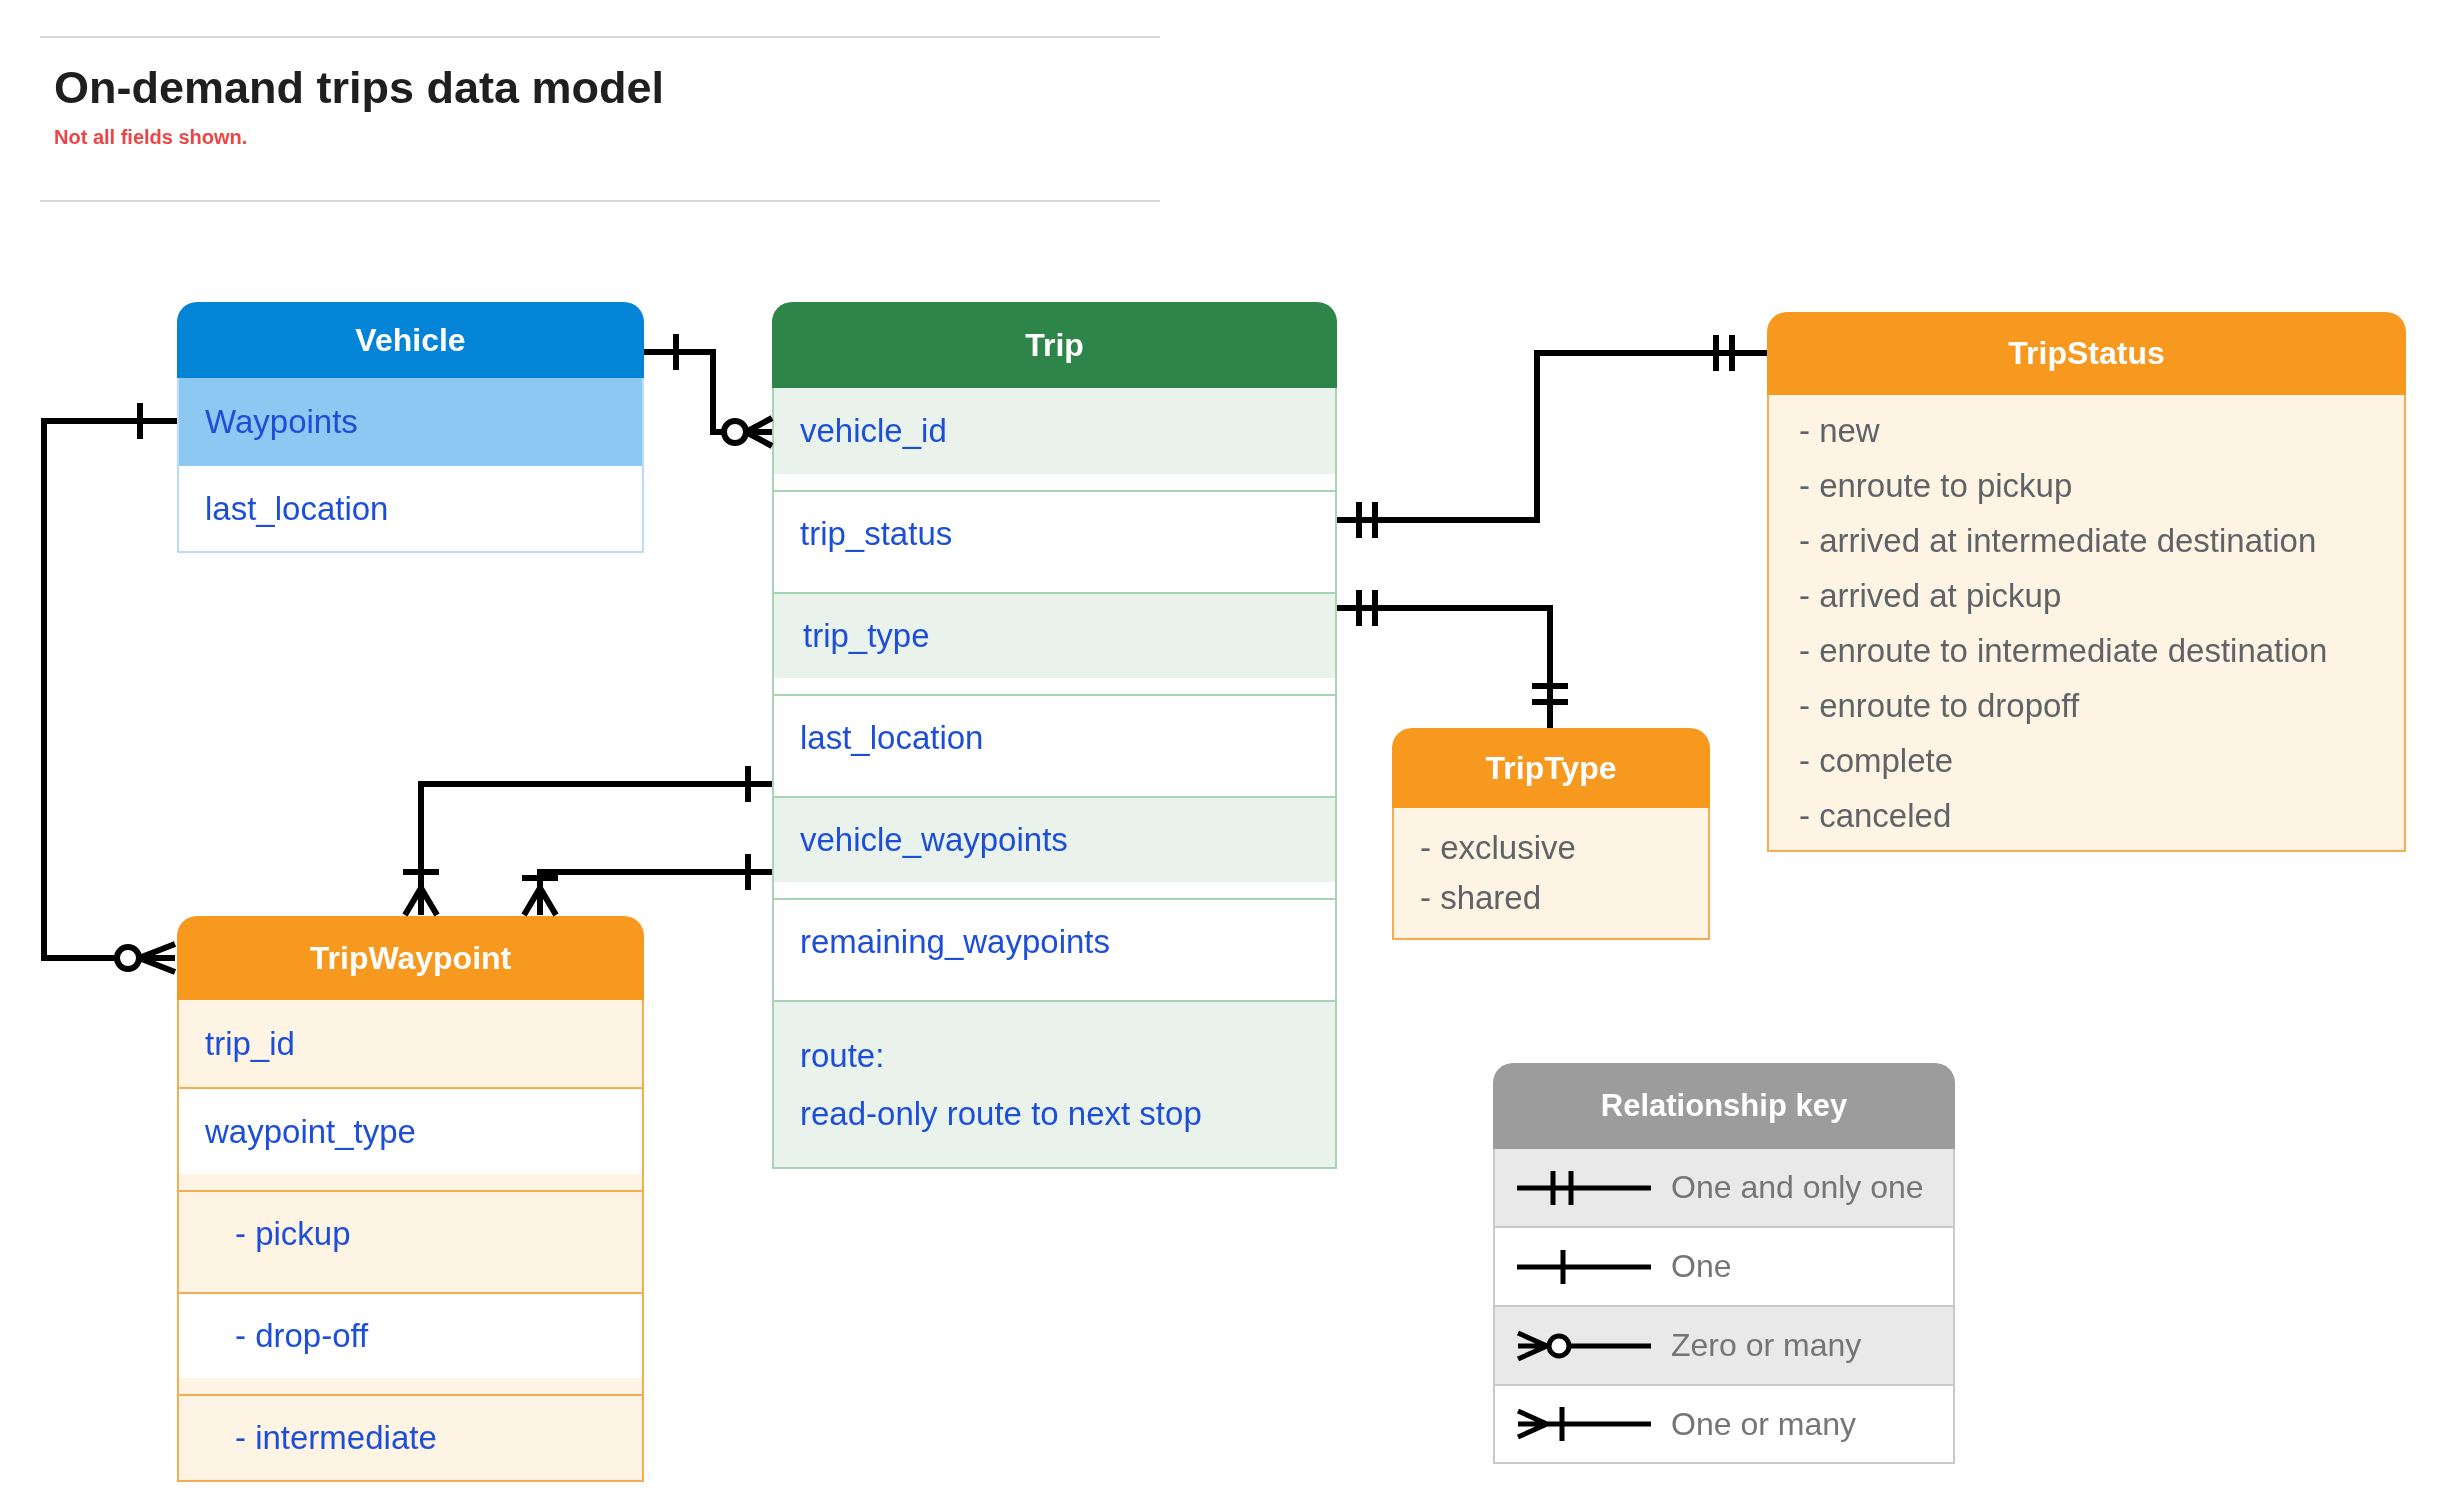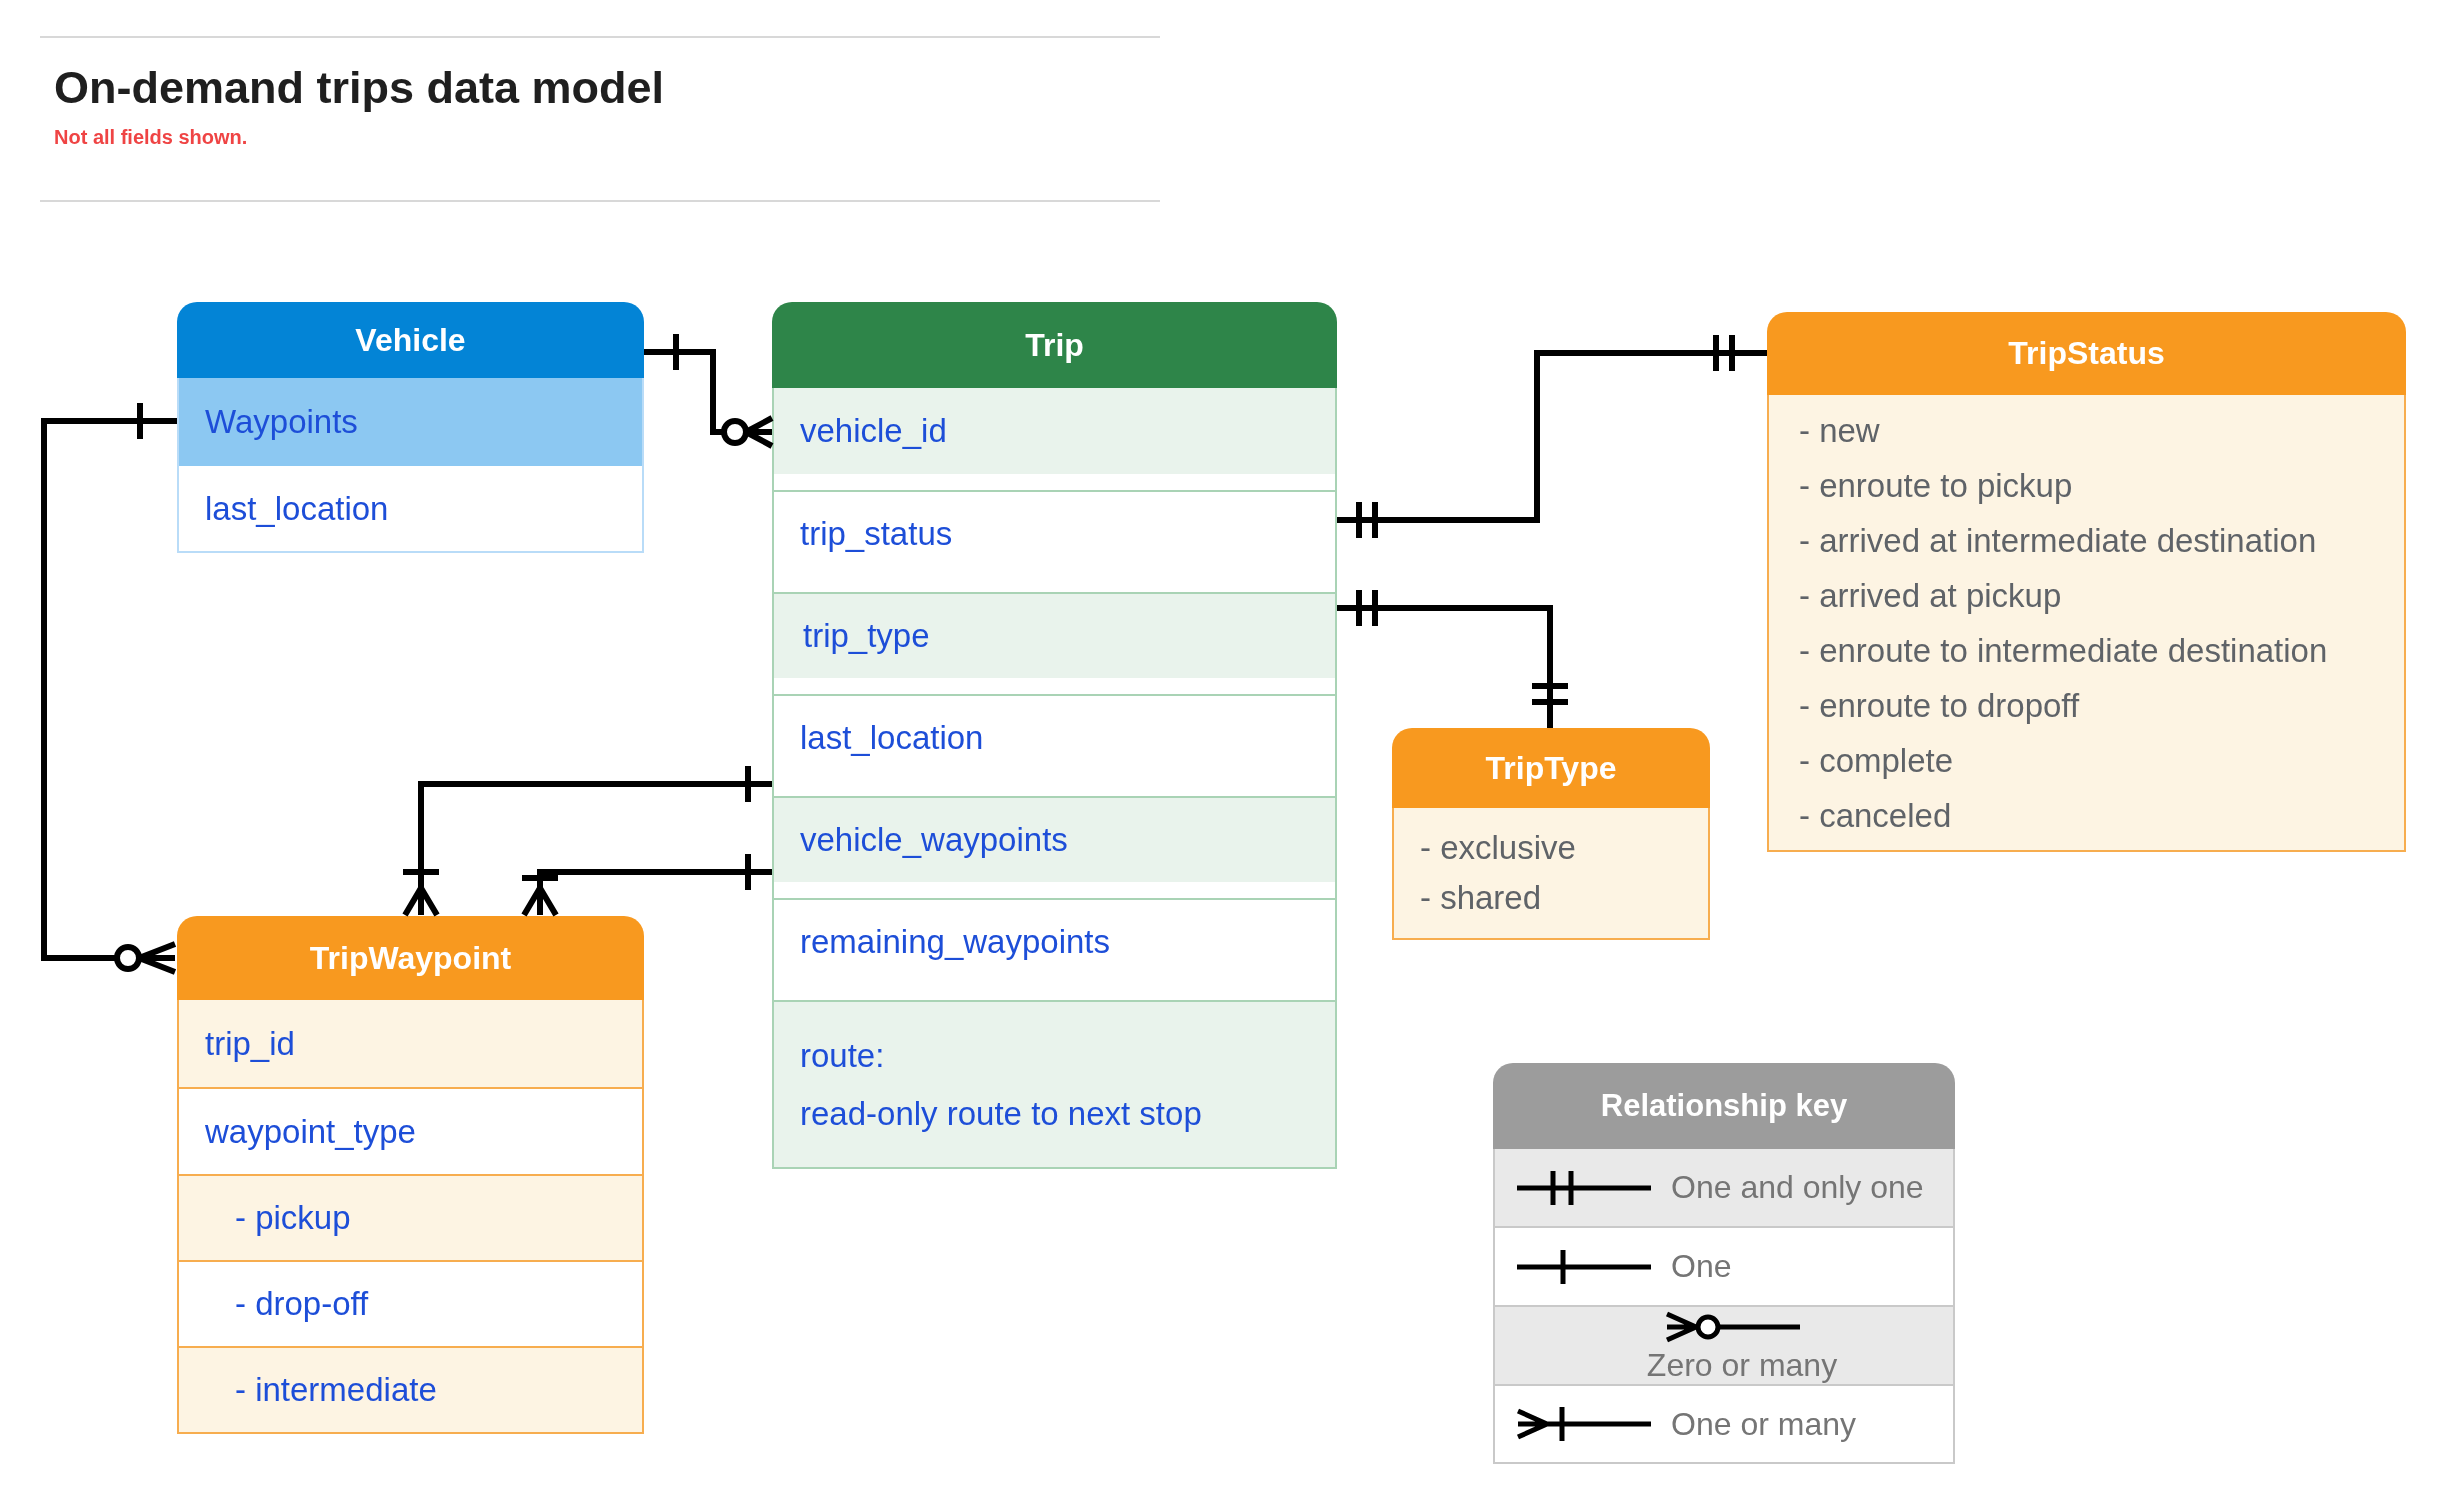--- a/index.html
+++ b/index.html
@@ -31,21 +31,21 @@
   .thead.green  { background: #2e8549; }
   .thead.orange { background: #f8991f; }
   .thead.gray   { background: #9c9c9c; }
 
   .row {
     display: flex; align-items: center;
     font-size: 33px; color: #1d4ed8;
     box-sizing: border-box;
     padding-left: 26px;
   }
-  .row.sub { padding-left: 56px; }
+  .row.sub { padding-left: 56px; margin-top: 16px; }
 
   
   .vehicle-body { border: 2px solid #b9dcf8; border-top: none; box-sizing: border-box; background:#fff; }
   .row-hlblue { background: #8cc8f2; }
 
   
   .trip-body { border: 2px solid #a9d3b5; border-top: none; box-sizing: border-box; background:#fff; }
   .trip-body .row + .row { border-top: 2px solid #a9d3b5; margin-top: 16px; }
   .row-tint { background: #e9f3ec; }
   .route-row {
@@ -198,21 +198,21 @@
           <path d="M2 20 H136 M38 3 V37 M56 3 V37"></path>
         </svg>
         <span class="label">One and only one</span>
       </div>
       <div class="legend-row" style="height:79px;">
         <svg class="legend-sym" width="140" height="40" viewBox="0 0 140 40">
           <path d="M2 20 H136 M48 3 V37"></path>
         </svg>
         <span class="label">One</span>
       </div>
-      <div class="legend-row alt" style="height:79px;flex-direction:column;">
+      <div class="legend-row alt" style="height:79px;">
         <svg class="legend-sym" width="140" height="40" viewBox="0 0 140 40">
           <path d="M3 20 H32 M32 20 L3 7 M32 20 L3 33 M54 20 H136"></path>
           <circle cx="44" cy="20" r="10"></circle>
         </svg>
         <span class="label">Zero or many</span>
       </div>
       <div class="legend-row" style="height:78px;">
         <svg class="legend-sym" width="140" height="40" viewBox="0 0 140 40">
           <path d="M3 20 H136 M32 20 L3 7 M32 20 L3 33 M47 3 V37"></path>
         </svg>

